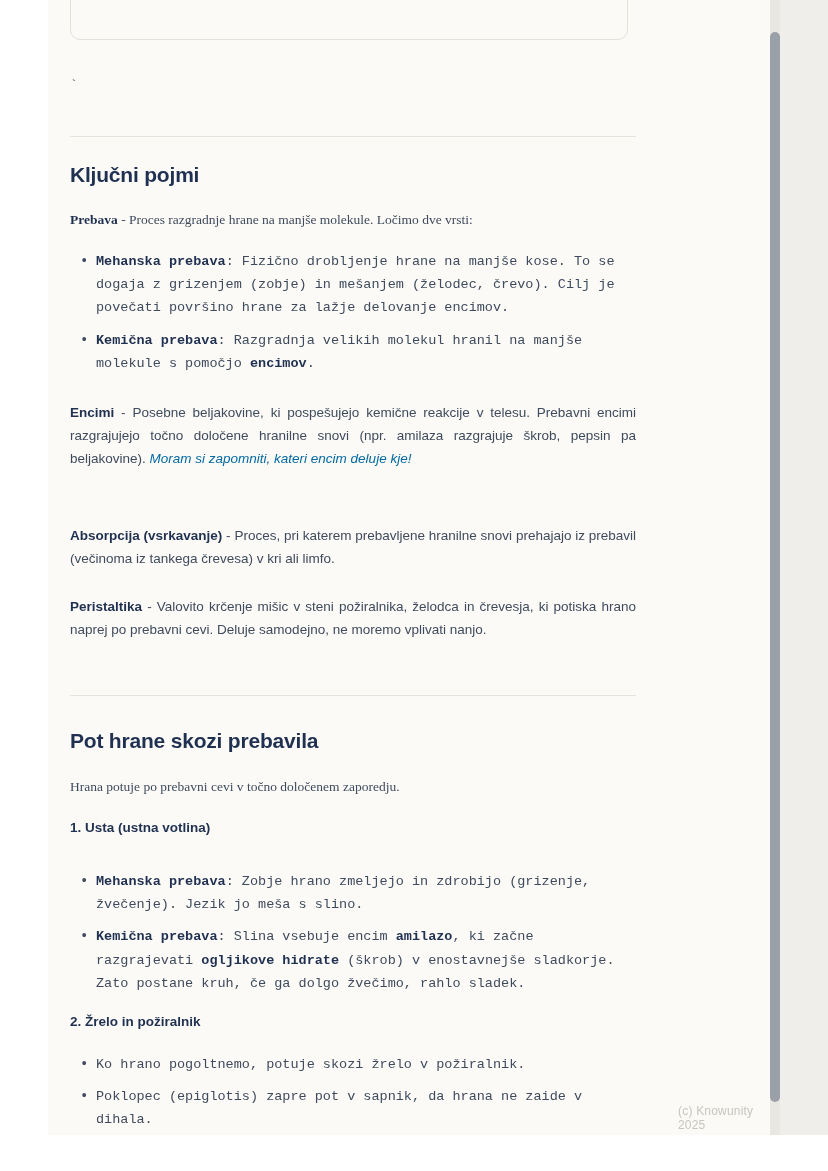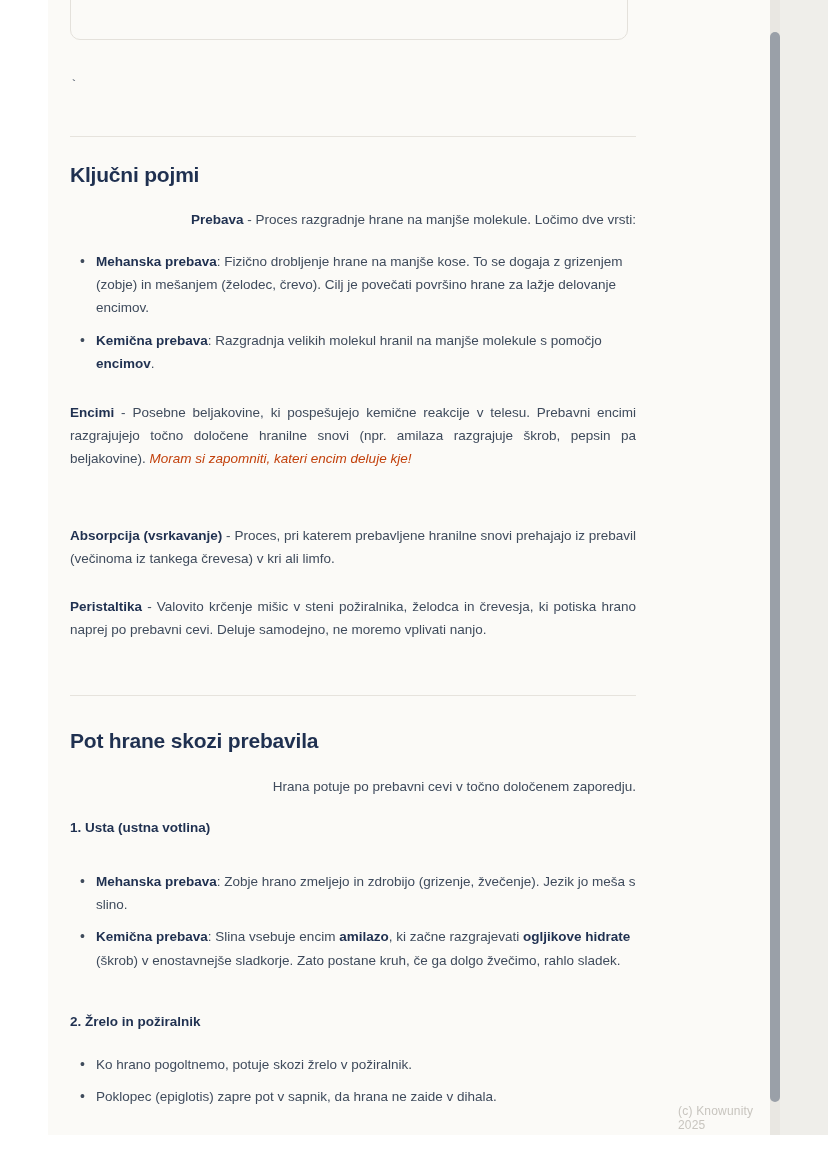--- a/index.html
+++ b/index.html
@@ -76,33 +76,35 @@
   .sec2-title { position: absolute; left: 22px; top: 729px; }
 
   p.para {
     font-size: 13.5px;
     line-height: 1.72;
     color: #3f4b5c;
     margin: 0;
     text-align: justify;
   }
   p.para.left {
-    text-align: right;
+    text-align: left;
+    font-family: Liberation Serif, serif;
   }
   b, strong {
     color: #1f3050;
     font-weight: bold;
   }
   em {
-    color: #c2410c;
+    color: #0369a1;
   }
   ul.bullets {
     margin: 0;
     padding: 0 0 0 26px;
     list-style: none;
+    font-family: Liberation Mono, monospace;
   }
   ul.bullets li {
     position: relative;
     font-size: 13.5px;
     line-height: 1.72;
     color: #3f4b5c;
     margin-bottom: 9px;
   }
   ul.bullets li:before {
     content: "\2022";

